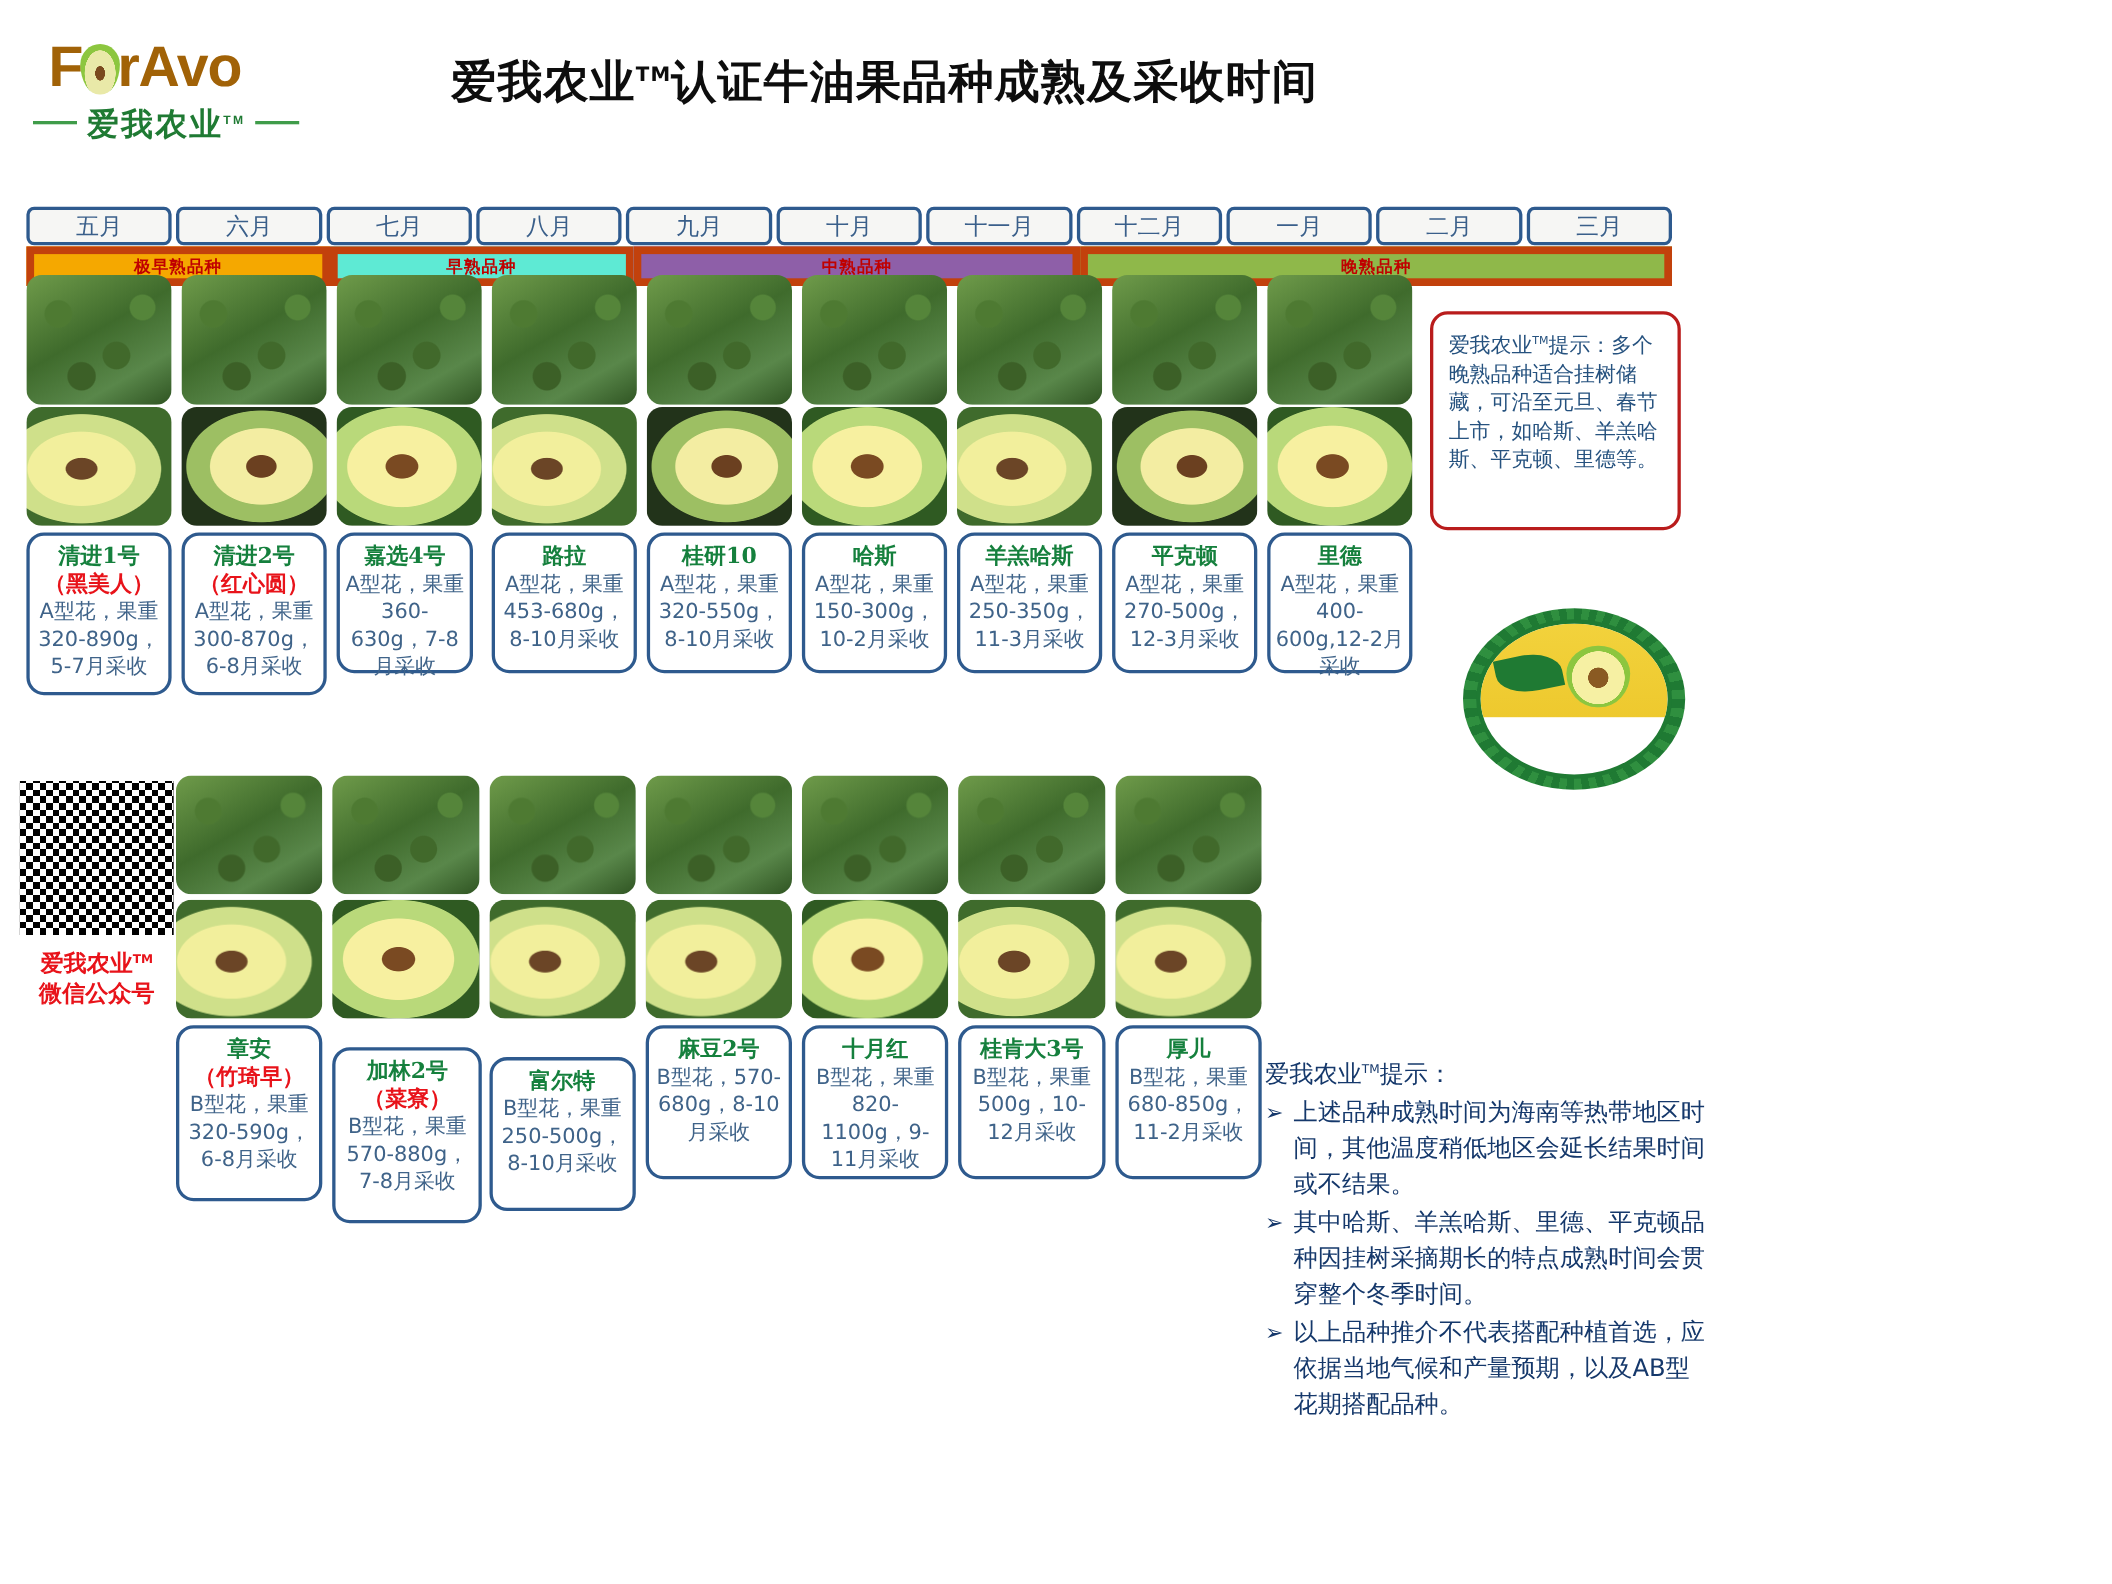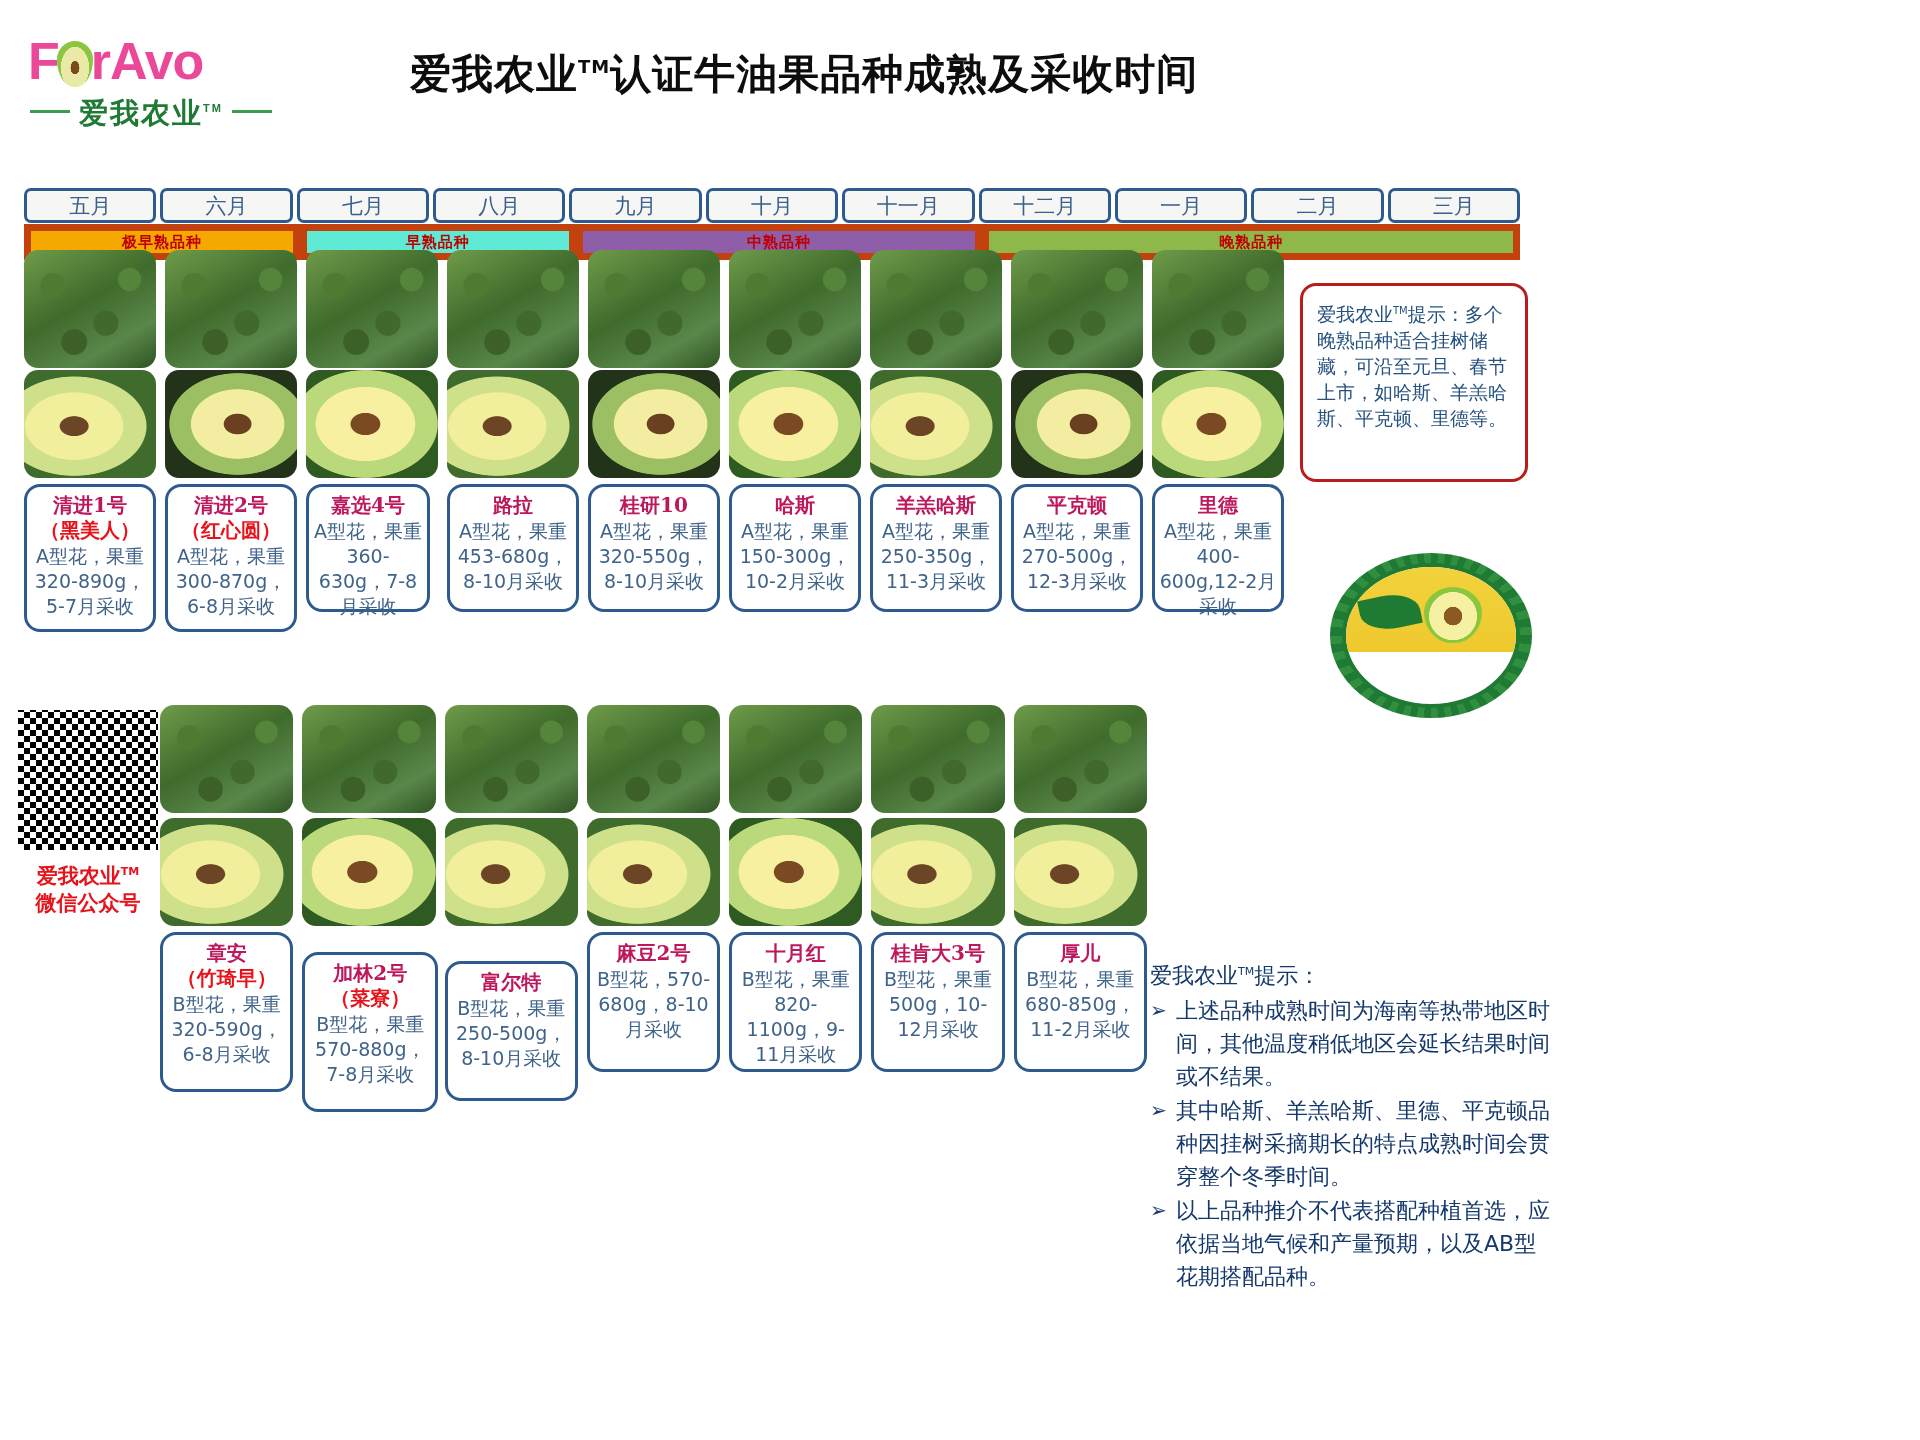--- a/index.html
+++ b/index.html
@@ -6,22 +6,22 @@
   body{
     width:1920px;height:1440px;
     background:#ffffff;
     font-family:"Liberation Sans","DejaVu Sans",sans-serif;
     position:relative;overflow:hidden;
   }
   
   #header{position:absolute;left:0;top:0;width:1920px;height:175px;}
   #logo{position:absolute;left:26px;top:32px;width:250px;height:110px;}
   #logo .logo-word{
-    font-size:52px;font-weight:bold;color:#ec4899;letter-spacing:-1px;
-    line-height:58px;position:relative;padding-left:2px;
+    font-size:52px;font-weight:bold;color:#a16207;letter-spacing:-1px;
+    line-height:58px;position:relative;padding-left:2px;margin-left:16px;
   }
   #logo .avo-o{
     display:inline-block;width:36px;height:46px;vertical-align:-8px;
     border-radius:50% 50% 48% 48%/40% 40% 60% 60%;
     background:radial-gradient(ellipse at 50% 58%,#7a4a1e 0 17%,#e9e9a8 18% 55%,#8cc63f 56% 78%,#2e7d32 79% 100%);
     margin:0 -2px;
   }
   #logo .logo-cn{
     position:absolute;left:0;top:62px;width:250px;text-align:center;
     font-size:29px;font-weight:bold;color:#1f7a33;letter-spacing:2px;
@@ -88,21 +88,21 @@
   
   .card{
     position:absolute;
     border:3px solid #2e5a8e;border-radius:16px;
     background:#ffffff;
     box-sizing:border-box;
     padding:6px 4px 4px 4px;
     text-align:center;
   }
   .card .cname{
-    color:#be185d;font-weight:bold;font-size:20px;line-height:25px;
+    color:#15803d;font-weight:bold;font-size:20px;line-height:25px;
     font-family:"DejaVu Serif","Liberation Serif",serif;
   }
   .card .calias{
     color:#e8131a;font-weight:bold;font-size:20px;line-height:25px;
     font-family:"DejaVu Serif","Liberation Serif",serif;
   }
   .card .cdesc{
     color:#3f6389;font-size:19px;line-height:25px;margin-top:1px;
     font-family:"DejaVu Sans","Liberation Sans",sans-serif;
   }

